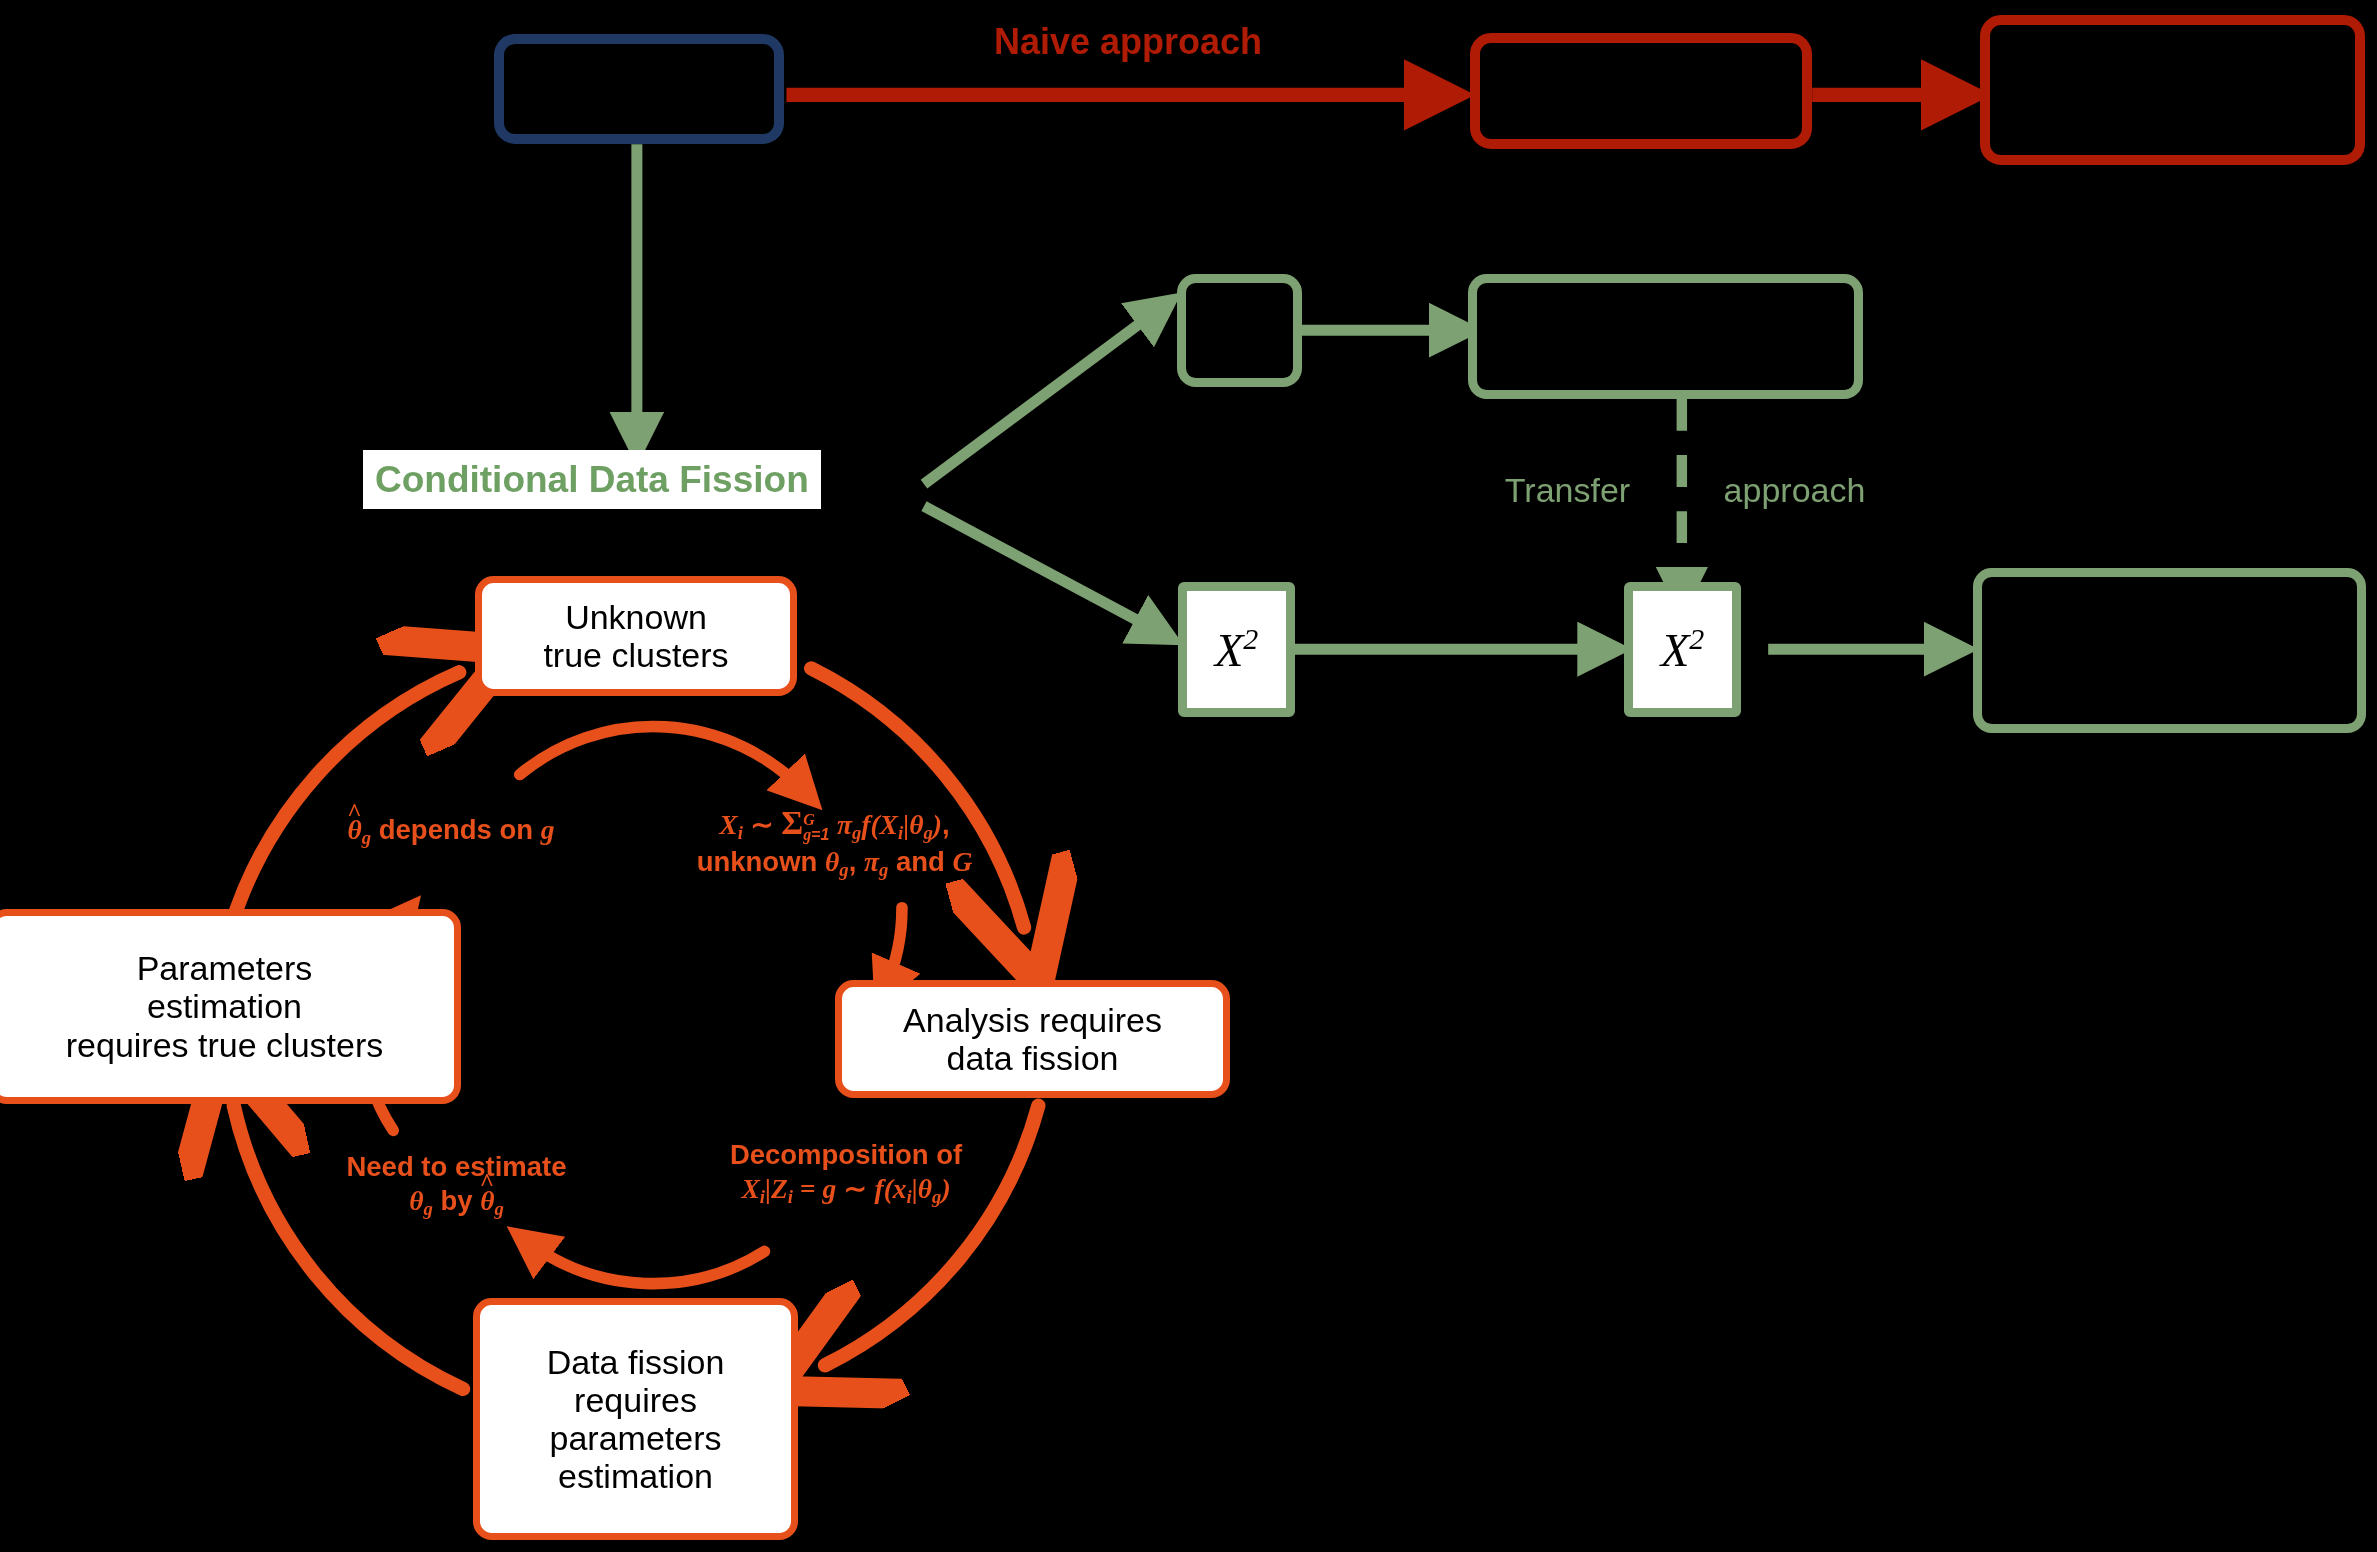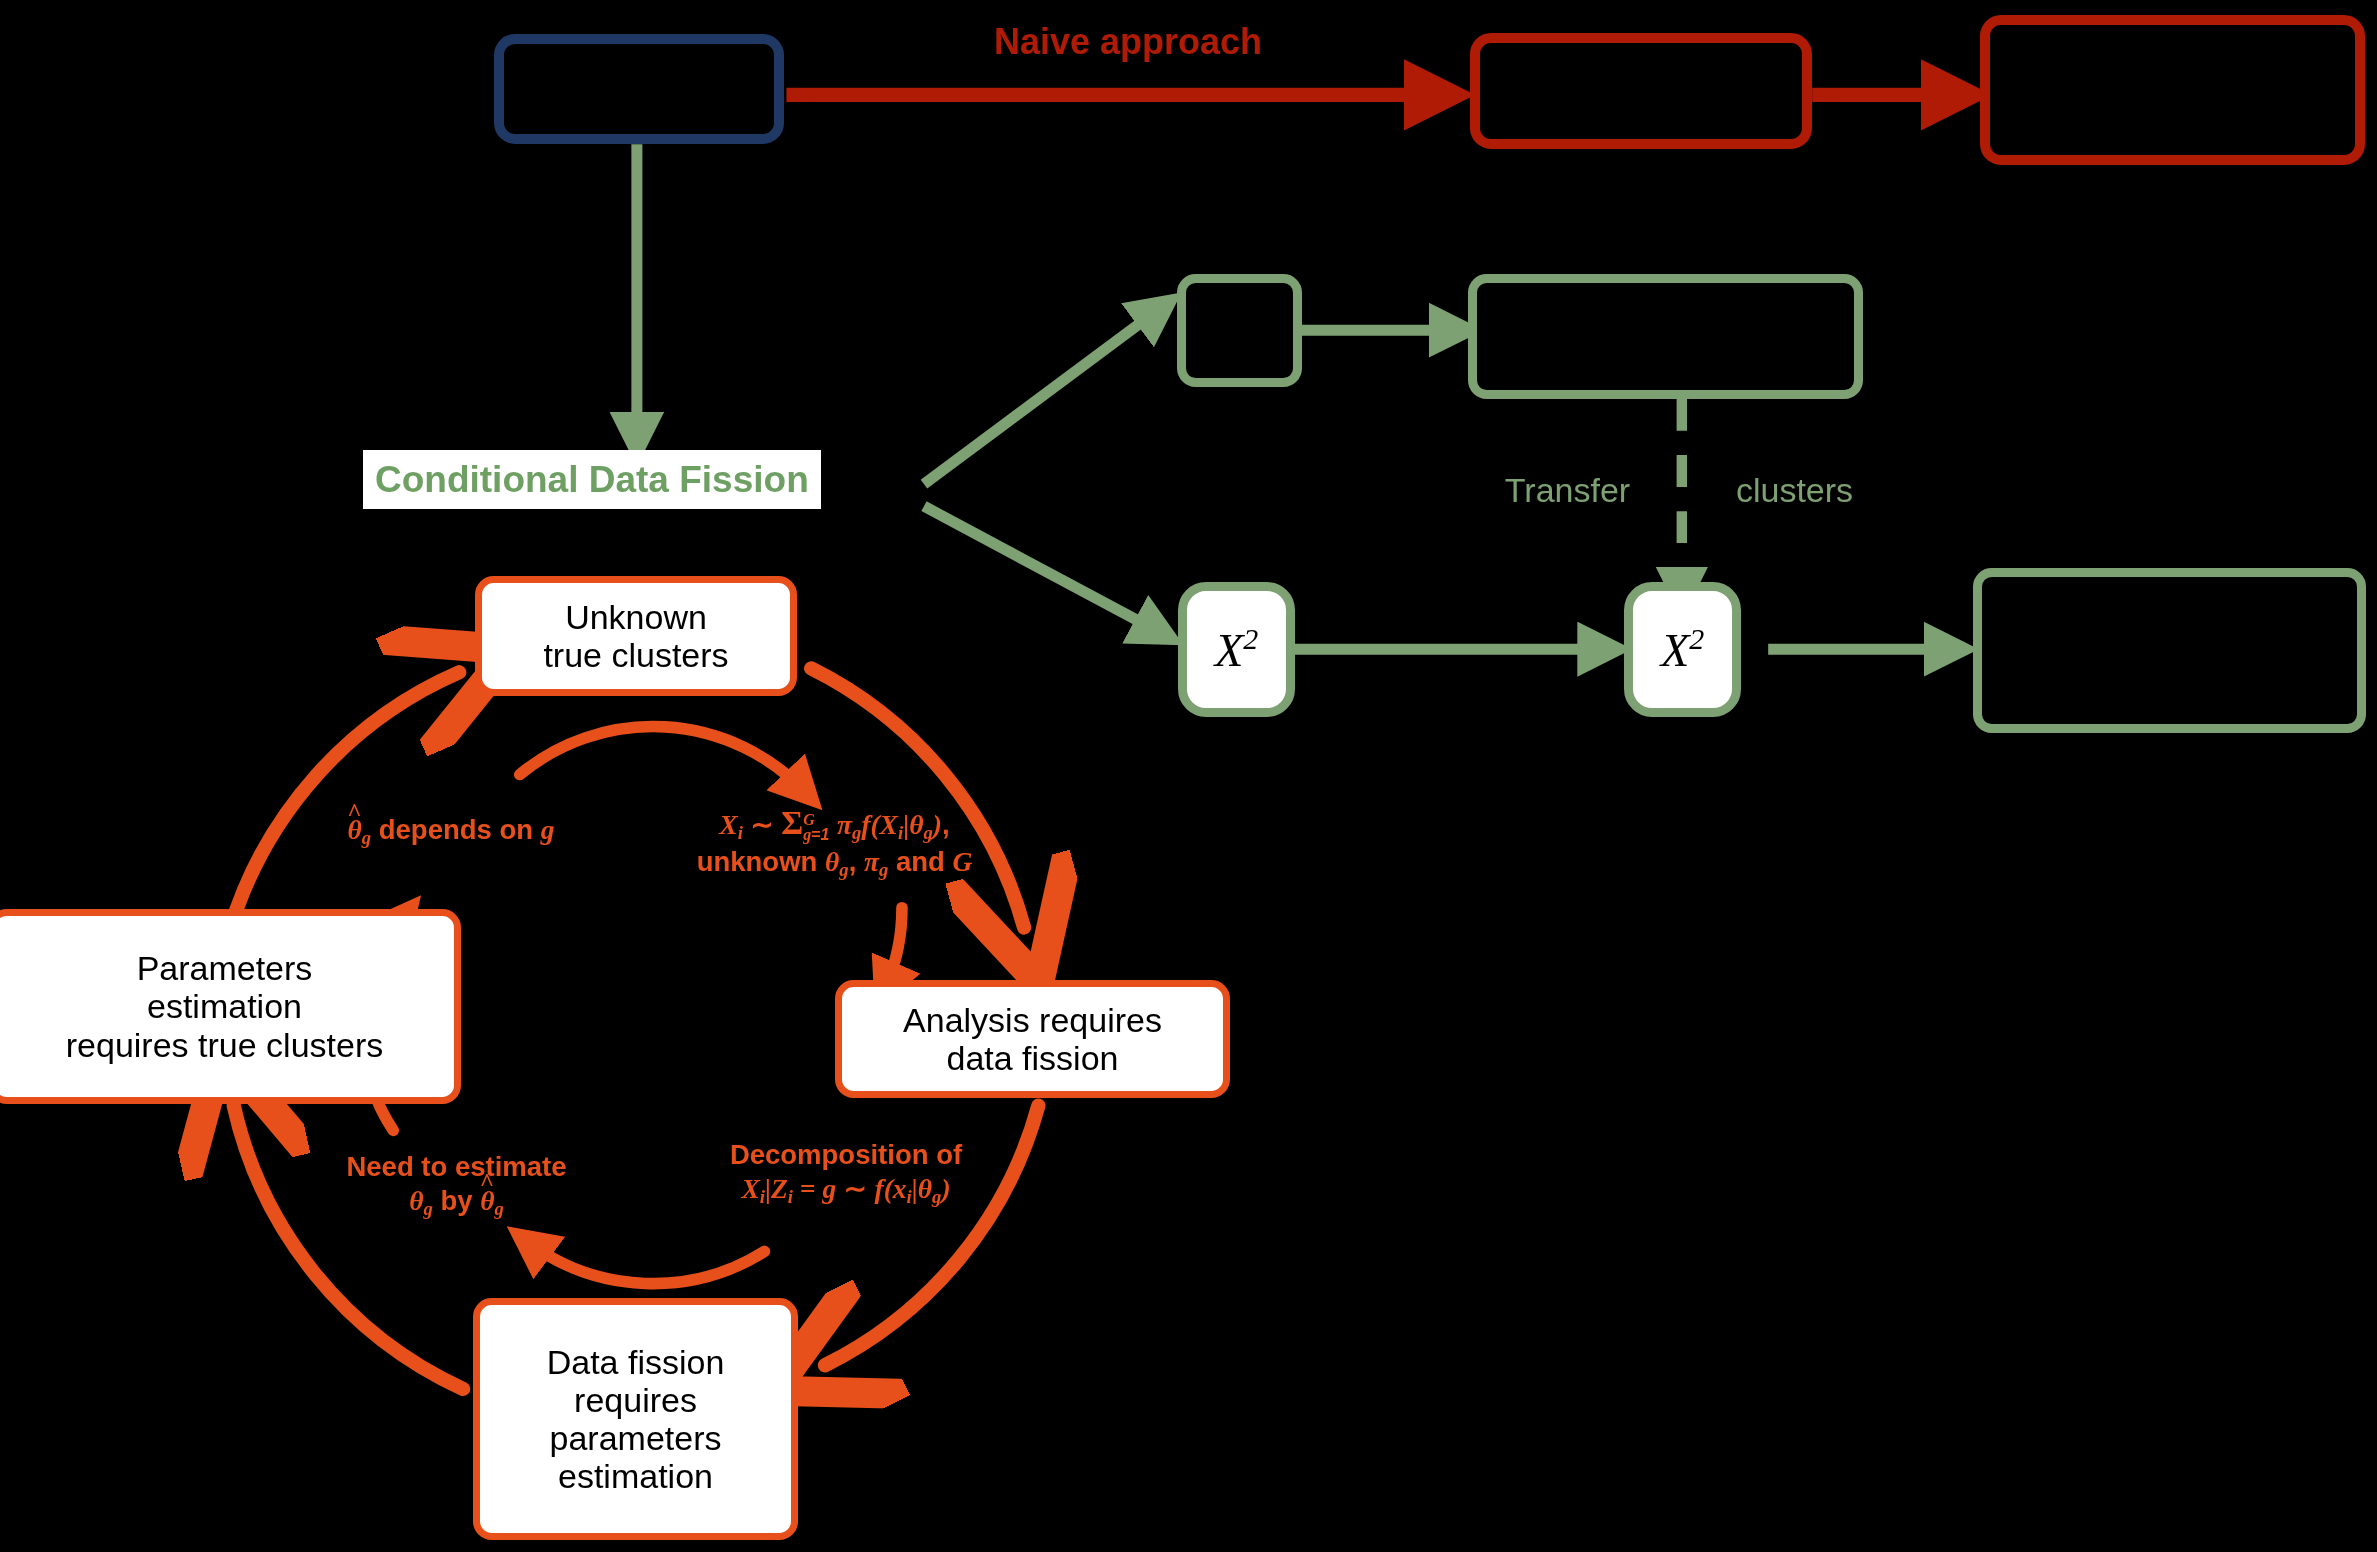--- a/index.html
+++ b/index.html
@@ -7,21 +7,21 @@
        font-family:"Liberation Sans",sans-serif;}
   #stage{position:absolute;inset:0;width:2377px;height:1553px;background:#000;}
   svg.layer{position:absolute;left:0;top:0;width:2377px;height:1553px;overflow:visible;}
 
   
   .box{position:absolute;box-sizing:border-box;display:flex;align-items:center;
        justify-content:center;text-align:center;line-height:1.12;}
   .box.navy   {border:10px solid #1F3864;background:#000;border-radius:21px;}
   .box.red    {border:10px solid #B01B05;background:#000;border-radius:21px;}
   .box.green  {border:9.4px solid #7DA172;background:#000;border-radius:18.7px;}
-  .box.greenw {border:9.4px solid #7DA172;background:#fff;border-radius:28px;}
+  .box.greenw {border:9.4px solid #7DA172;background:#fff;border-radius:6px;}
   .box.orange {border:7.2px solid #E8501B;background:#fff;border-radius:18.7px;
                color:#000;font-size:34px;font-weight:400;}
 
   .chi{font-family:"Liberation Serif",serif;font-style:italic;color:#000;font-size:47px;}
   .chi sup{font-size:30px;vertical-align:super;font-style:italic;}
 
   
   .txt{position:absolute;text-align:center;line-height:1.18;}
   .t-naive{color:#B01B05;font-weight:bold;font-size:36px;}
   .t-sub{color:#B01B05;font-size:30px;}
@@ -188,21 +188,21 @@
   </div>
 
   <div class="txt t-cdf" style="left:363px;top:450px;">
     <span>Conditional Data Fission</span>
   </div>
 
   <div class="txt t-transfer" style="left:1474px;top:470px;width:187px;">
     <span>Transfer</span>
   </div>
   <div class="txt t-transfer" style="left:1701px;top:470px;width:187px;">
-    <span>clusters</span>
+    <span>approach</span>
   </div>
 
   <div class="txt t-or" style="left:297px;top:813px;width:308px;">
     <span class="mth"><span class="hat">θ</span><sub class="s">g</sub></span><span class="up"> depends on </span><span class="mth">g</span>
   </div>
 
   <div class="txt t-or" style="left:631px;top:803px;width:407px;">
     <div>
       <span class="mth">X<sub class="s">i</sub></span>
       <span class="up">∼</span>

